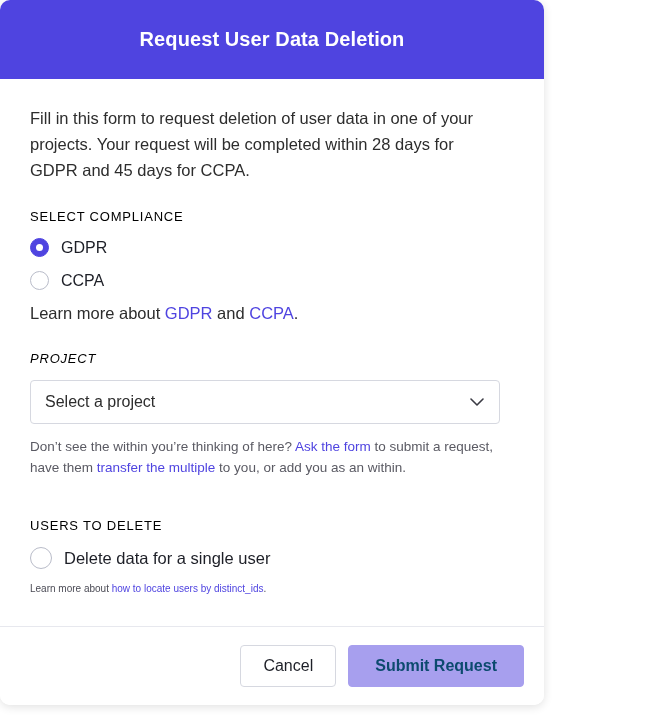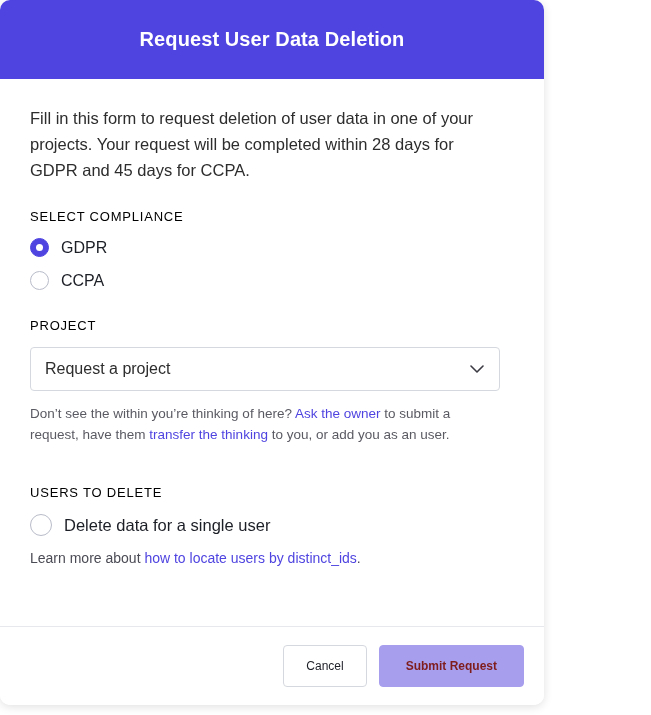--- a/index.html
+++ b/index.html
@@ -99,29 +99,29 @@
   }
   .radio-label.big {
     font-size: 16.5px;
   }
   .learn-line {
     font-size: 16.5px;
     color: #2d2d2d;
     margin: 14px 0 0 0;
   }
   .learn-small {
-    font-size: 14px;
+    font-size: 10px;
     color: #4b4b55;
     margin-top: 14px;
   }
   a.link {
     color: #4f44e0;
     text-decoration: none;
   }
-  .gap-project { margin-top: 28px; }
+  .gap-project { margin-top: 28px; font-style: italic; }
   .select-wrap {
     position: relative;
     margin-top: 12px;
   }
   .select-box {
     width: 100%;
     height: 44px;
     box-sizing: border-box;
     border: 1px solid #d6d8e0;
     border-radius: 4px;
@@ -159,36 +159,36 @@
     min-height: 78px;
     display: flex;
     align-items: center;
     justify-content: flex-end;
     padding: 0 20px;
     gap: 12px;
     background: #fff;
   }
   .btn {
     font-family: "Liberation Sans", sans-serif;
-    font-size: 12px;
+    font-size: 16px;
     border-radius: 4px;
     height: 42px;
     padding: 0 22px;
     cursor: pointer;
     box-sizing: border-box;
   }
   .btn-cancel {
     background: #ffffff;
     border: 1px solid #d6d8e0;
     color: #1d1f27;
   }
   .btn-submit {
     background: #a79fee;
     border: 1px solid #a79fee;
-    color: #7f1d1d;
+    color: #0c4a6e;
     font-weight: bold;
     padding: 0 26px;
   }
   .corner-shadow {
     position: absolute;
     left: 0;
     bottom: 0;
     width: 14px;
     height: 14px;
     background: #e2e2e6;
@@ -215,35 +215,36 @@
     <div class="radio-row">
       <span class="radio checked"></span>
       <span class="radio-label">GDPR</span>
     </div>
 
     <div class="radio-row">
       <span class="radio"></span>
       <span class="radio-label">CCPA</span>
     </div>
 
+    <p class="learn-line"><span>Learn more about </span><a class="link" href="#">GDPR</a><span> and </span><a class="link" href="#">CCPA</a><span>.</span></p>
 
     <div class="section-label gap-project">PROJECT</div>
 
     <div class="select-wrap">
       <div class="select-box">
-        <span>Request a project</span>
+        <span>Select a project</span>
       </div>
       <span class="chevron">
         <svg width="14" height="9" viewBox="0 0 14 9" fill="none" xmlns="http://www.w3.org/2000/svg">
           <path d="M1 1.5L7 7.5L13 1.5" stroke="#3b3b44" stroke-width="1.6" stroke-linecap="round" stroke-linejoin="round"></path>
         </svg>
       </span>
     </div>
 
-    <p class="hint"><span>Don’t see the within you’re thinking of here? </span><a class="link" href="#">Ask the owner</a><span> to submit a request, have them </span><a class="link" href="#">transfer the thinking</a><span> to you, or add you as an user.</span></p>
+    <p class="hint"><span>Don’t see the within you’re thinking of here? </span><a class="link" href="#">Ask the form</a><span> to submit a request, have them </span><a class="link" href="#">transfer the multiple</a><span> to you, or add you as an within.</span></p>
 
     <div class="section-label gap-users">USERS TO DELETE</div>
 
     <div class="radio-row spaced">
       <span class="radio lg"></span>
       <span class="radio-label big">Delete data for a single user</span>
     </div>
 
 
     <p class="learn-small"><span>Learn more about </span><a class="link" href="#">how to locate users by distinct_ids</a><span>.</span></p>

